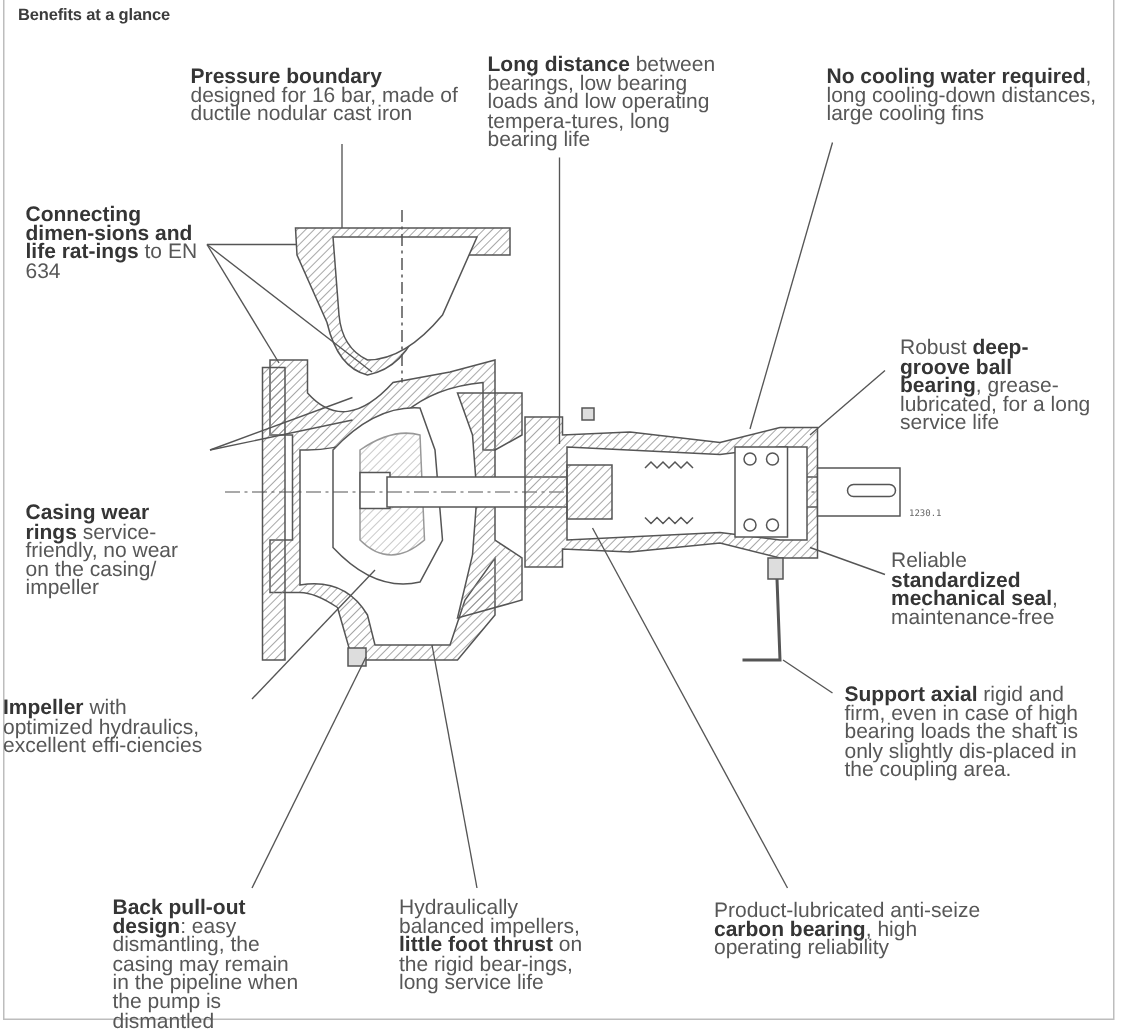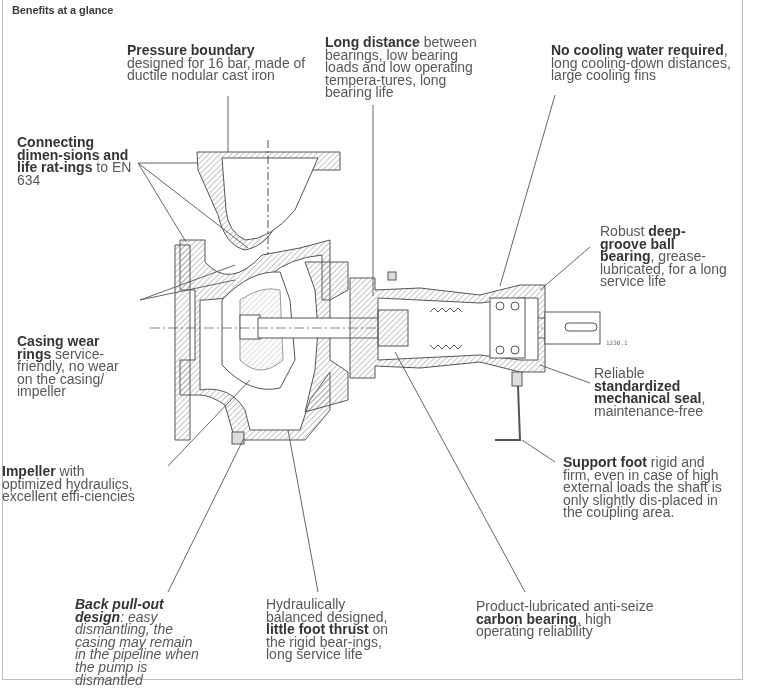--- a/index.html
+++ b/index.html
@@ -114,30 +114,30 @@
 
 <div class="label" style="left:17px; top:310px; width:120px;margin-top:25px;">
   <b>Casing wear rings</b><span> service-friendly, no wear on the casing/ impeller</span>
 </div>
 
 <div class="label" style="left:594px; top:367px; width:138px;">
   <span>Reliable </span><b>standardized mechanical seal</b><span>, maintenance-free</span>
 </div>
 
 <div class="label" style="left:563px; top:456px; width:160px;">
-  <b>Support foot</b><span> rigid and firm, even in case of high external loads the shaft is only slightly dis-placed in the coupling area.</span>
+  <b>Support axial</b><span> rigid and firm, even in case of high bearing loads the shaft is only slightly dis-placed in the coupling area.</span>
 </div>
 
 <div class="label" style="left:2px; top:465px; width:140px;">
   <b>Impeller</b><span> with optimized hydraulics, excellent effi-ciencies</span>
 </div>
 
-<div class="label" style="left:75px; top:598px; width:130px;font-style:italic;">
+<div class="label" style="left:75px; top:598px; width:130px;">
   <b>Back pull-out design</b><span>: easy dismantling, the casing may remain in the pipeline when the pump is dismantled</span>
 </div>
 
 <div class="label" style="left:266px; top:598px; width:140px;">
-  <span>Hydraulically balanced designed, </span><b>little foot thrust</b><span> on the rigid bear-ings, long service life</span>
+  <span>Hydraulically balanced impellers, </span><b>little foot thrust</b><span> on the rigid bear-ings, long service life</span>
 </div>
 
 <div class="label" style="left:476px; top:600px; width:190px;">
   <span>Product-lubricated anti-seize </span><b>carbon bearing</b><span>, high operating reliability</span>
 </div>
 
 </body></html>

